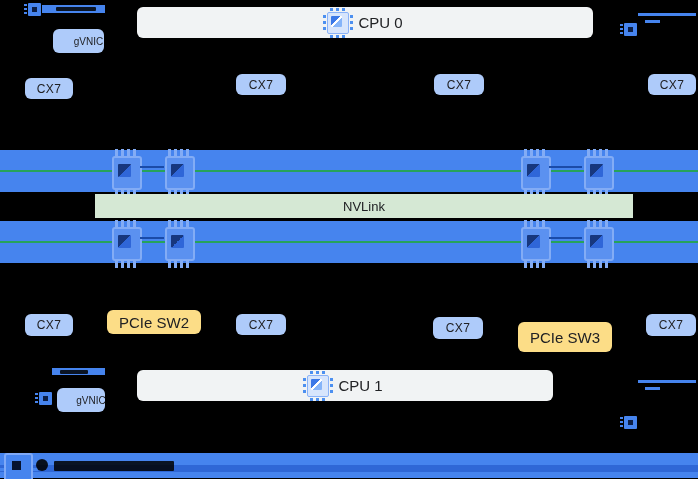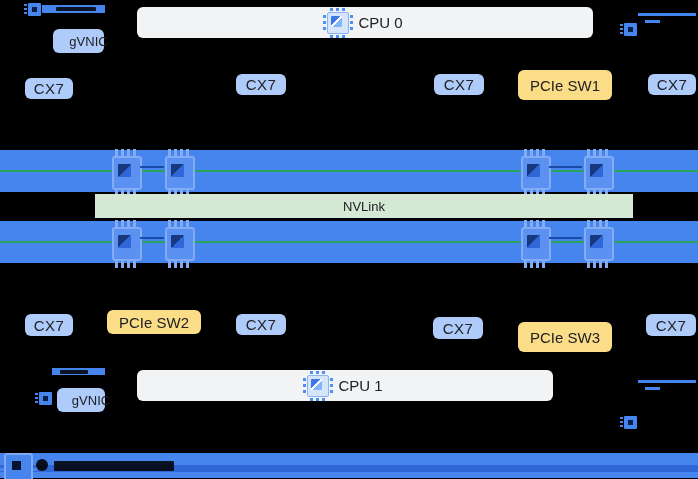--- a/index.html
+++ b/index.html
@@ -7,23 +7,23 @@
     position:relative;width:698px;height:479px;background:#000;overflow:hidden;
     font-family:"Liberation Sans",sans-serif;color:#202124;
   }
   .abs{position:absolute;box-sizing:border-box;}
 
   
   .box{display:flex;align-items:center;justify-content:center;border-radius:6px;}
   .box-blue{background:#aecbfa;}
   .box-yellow{background:#fcdd87;}
   .box-white{background:#f1f3f4;}
-  .cx7{font-size:15px;letter-spacing:.4px;color:#202124;}
+  .cx7{font-size:12px;letter-spacing:.4px;color:#202124;}
   .sw{font-size:15px;font-weight:500;color:#202124;}
-  .gvnic{font-size:13px;color:#202124;padding-left:20px;}
+  .gvnic{font-size:10px;color:#202124;padding-left:20px;}
   .cpu-label{font-size:15px;font-weight:500;color:#202124;margin-left:9px;}
 
   
   .cpu-chip{position:relative;width:20px;height:20px;background:#d7e5fc;
     border:1.5px solid #8ab2f8;border-radius:2px;}
   .cpu-chip::before{content:"";position:absolute;left:2px;right:2px;top:-5px;height:3px;
     background:repeating-linear-gradient(90deg,#4d90f0 0 3px,transparent 3px 6px);}
   .cpu-chip::after{content:"";position:absolute;left:2px;right:2px;bottom:-5px;height:3px;
     background:repeating-linear-gradient(90deg,#4d90f0 0 3px,transparent 3px 6px);}
   .cpu-chip .pins-v::before{content:"";position:absolute;top:2px;bottom:2px;left:-5px;width:3px;
@@ -96,23 +96,20 @@
   <div class="abs net-line" style="left:645px;top:20px;width:15px;height:3px;"></div>
 
   <div class="abs box box-blue cx7" style="left:25px;top:78px;width:48px;height:21px;">
     <span>CX7</span>
   </div>
   <div class="abs box box-blue cx7" style="left:236px;top:74px;width:50px;height:21px;">
     <span>CX7</span>
   </div>
   <div class="abs box box-blue cx7" style="left:434px;top:74px;width:50px;height:21px;">
     <span>CX7</span>
-  </div>
-  <div class="abs box box-yellow sw" style="left:518px;top:70px;width:94px;height:30px;">
-    <span>PCIe SW1</span>
   </div>
   <div class="abs box box-blue cx7" style="left:648px;top:74px;width:48px;height:21px;">
     <span>CX7</span>
   </div>
 
   <div class="abs gpu-bar" style="top:150px;"></div>
   <div class="abs nvlink-line" style="top:170px;"></div>
   <div class="gpu-chip" style="left:112px;top:156px;">
       <i class="core"></i>
     </div>

